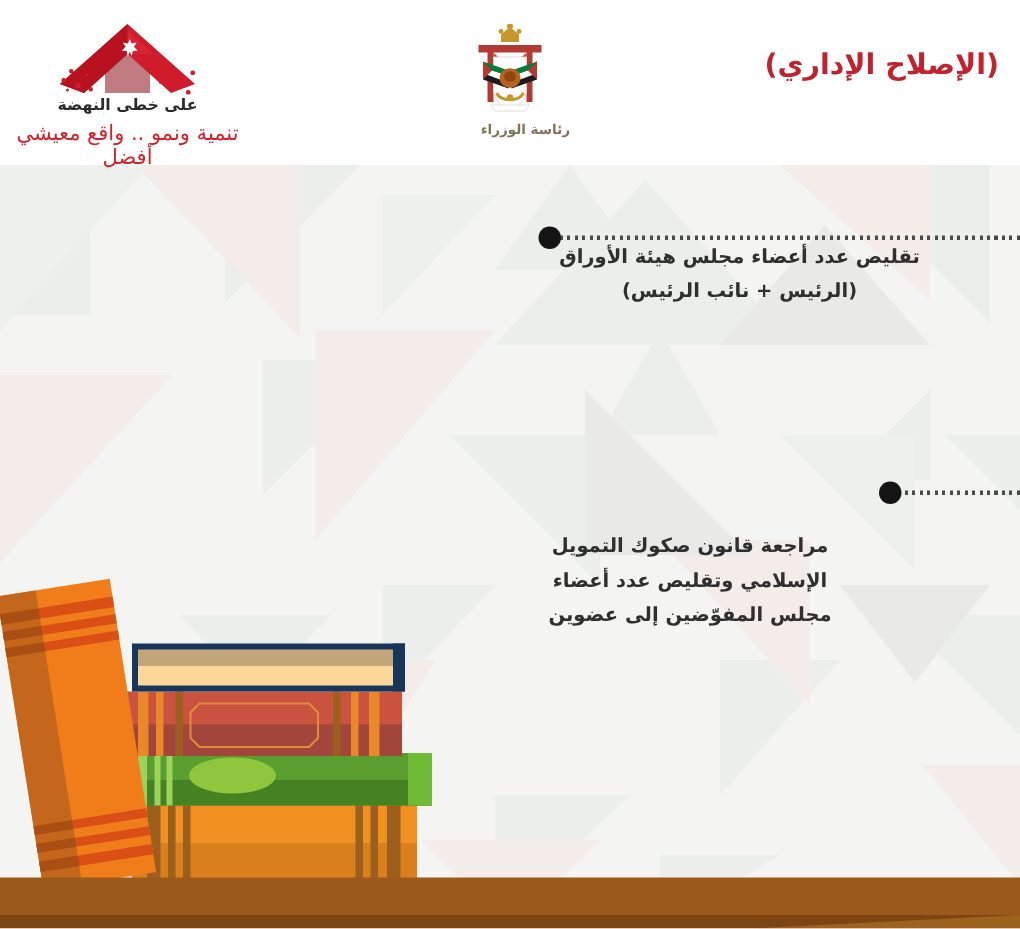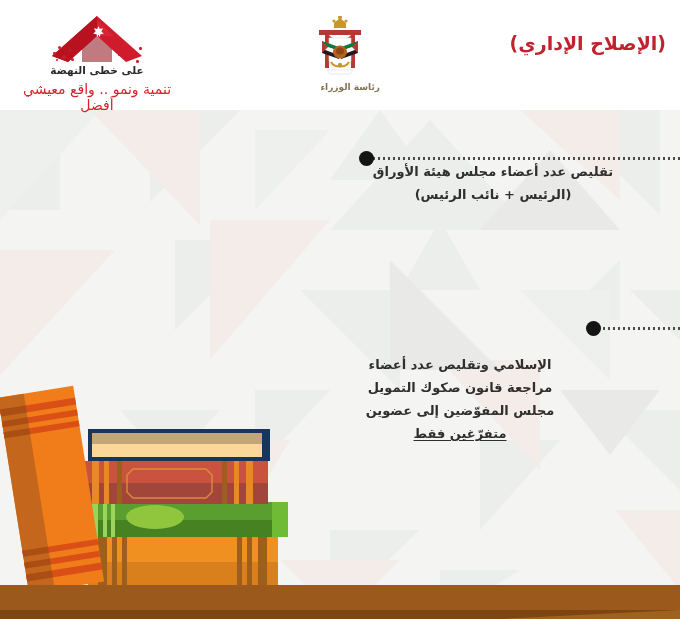--- a/index.html
+++ b/index.html
@@ -25,21 +25,21 @@
     left: 0; top: 0;
     width: 680px;
     height: 110px;
     background: #ffffff;
     z-index: 20;
   }
 
   
   .logo-nahda {
     position: absolute;
-    left: 12px; top: 14px;
+    left: 0; top: 14px;
     width: 170px; height: 88px;
   }
   .logo-nahda .mark {
     position: absolute;
     left: 50%;
     top: 2px;
     transform: translateX(-50%);
     width: 90px; height: 46px;
   }
   .chevron {
@@ -312,24 +312,23 @@
     <div>تقليص عدد أعضاء مجلس هيئة الأوراق</div>
     <div>(الرئيس + نائب الرئيس)</div>
   </div>
 
   <div class="connector" style="left:595px; top:327px; width:85px;">
     <div class="dashes"></div>
     <div class="dot"></div>
   </div>
 
   <div class="para" style="right:80px; top:353px; width:280px;">
+    <div>مراجعة قانون صكوك التمويل</div>
     <div>الإسلامي وتقليص عدد أعضاء</div>
-    <div>مراجعة قانون صكوك التمويل</div>
     <div>مجلس المفوّضين إلى عضوين</div>
-    <div class="u">متفرّغين فقط</div>
   </div>
 
   <div class="books">
     <svg width="310" height="239" viewBox="0 0 310 239" xmlns="http://www.w3.org/2000/svg">
 
       <g>
         <rect x="88" y="155" width="190" height="51" fill="#f09020"></rect>
         <rect x="88" y="182" width="190" height="24" fill="#d9801c"></rect>
         <rect x="98" y="155" width="9" height="51" fill="#9c5f1d"></rect>
         <rect x="112" y="155" width="5" height="51" fill="#9c5f1d"></rect>

